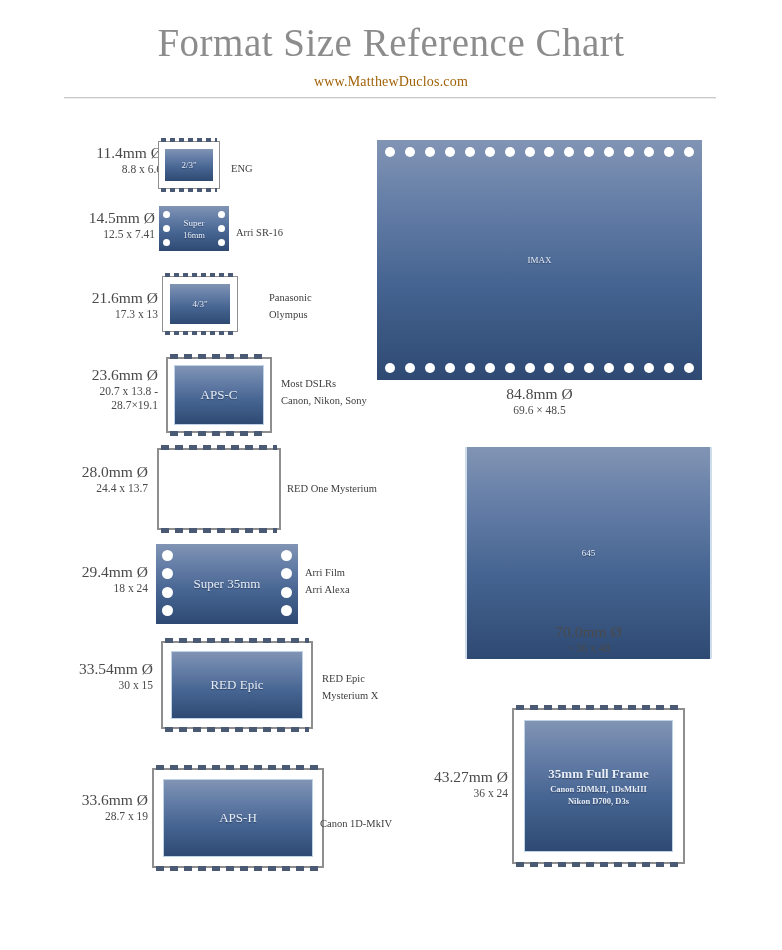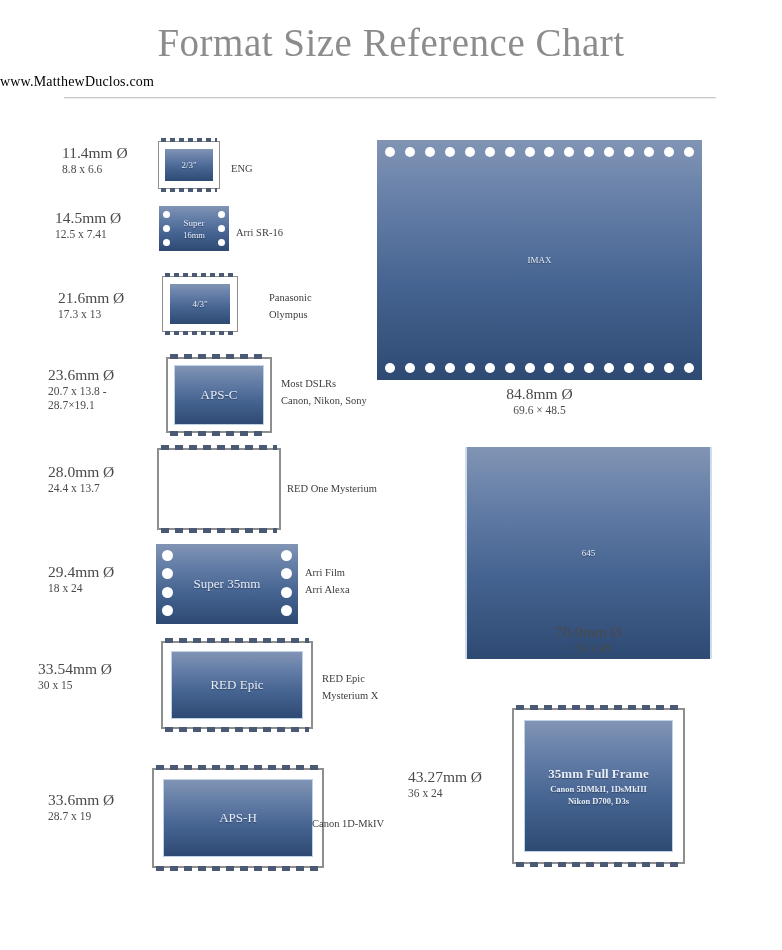--- a/index.html
+++ b/index.html
@@ -25,39 +25,40 @@
   #title {
     text-align: center;
     font-size: 39px;
     color: #8c8c8c;
     font-weight: normal;
     letter-spacing: 0.5px;
     margin-top: 22px;
     line-height: 1.1;
   }
   #subtitle {
+    text-align: center;
     font-size: 14px;
-    color: #000000;
+    color: #a16207;
     margin-top: 9px;
     letter-spacing: 0.2px;
   }
   #header-rule {
     position: absolute;
     left: 64px;
     top: 97px;
     width: 652px;
     height: 0;
     border-top: 1px solid #c9c9c9;
     border-bottom: 1px solid #eeeeee;
   }
 
   
   .dims {
     position: absolute;
-    text-align: left;
+    text-align: right;
     line-height: 1.15;
     color: #4a4a4a;
   }
   .dims.center { text-align: center; }
   .dim-main { font-size: 15.5px; white-space: nowrap; }
   .dim-sub  { font-size: 11.5px; white-space: nowrap; margin-top: 1px; }
 
   
   .notes {
     position: absolute;
@@ -175,21 +176,21 @@
   #dims-redone  { left: 48px;  top: 463px; width: 100px; }
   #notes-redone { left: 287px; top: 480px; }
 
   #dims-s35     { left: 48px;  top: 563px; width: 100px; }
   #notes-s35    { left: 305px; top: 564px; }
 
   #dims-redepic { left: 38px;  top: 660px; width: 115px; }
   #notes-redepic{ left: 322px; top: 670px; }
 
   #dims-apsh    { left: 48px;  top: 791px; width: 100px; }
-  #notes-apsh   { left: 312px; top: 815px; }
+  #notes-apsh   { left: 320px; top: 815px; }
 
   #dims-imax    { left: 417px; top: 385px; width: 245px; }
   #dims-645     { left: 465px; top: 623px; width: 247px; }
   #dims-ff      { left: 408px; top: 768px; width: 100px; }
 </style>
 </head>
 <body>
 
 <div id="header">
   <div id="title">Format Size Reference Chart</div>

